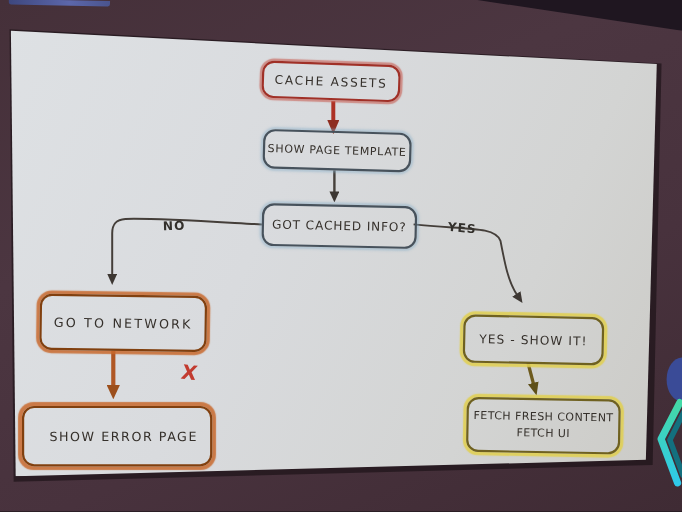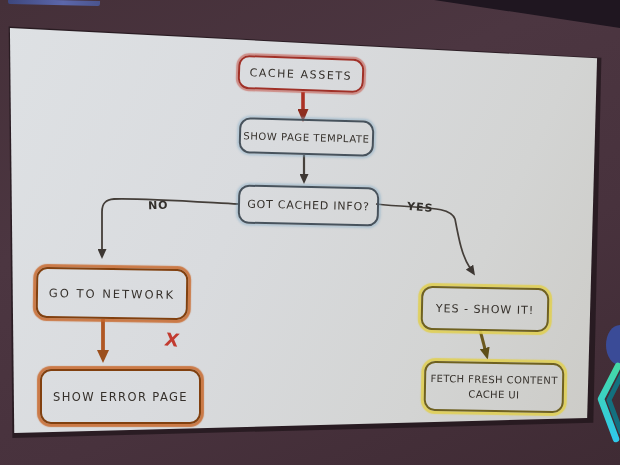--- a/index.html
+++ b/index.html
@@ -39,21 +39,21 @@
     color:#35302b;font-weight:500;white-space:nowrap;
   }
   .n-red{border:2px solid #a03027;box-shadow:0 0 1px 2px rgba(198,88,76,.6);}
   .n-blue{border:2px solid #47525c;box-shadow:0 0 2px 2px rgba(133,172,200,.45);}
   .n-orange{border:2.5px solid #81400f;box-shadow:0 0 1px 3px rgba(200,104,45,.85);}
   .n-yellow{border:2px solid #6f6120;box-shadow:0 0 1px 3px rgba(224,207,84,.9);}
   #node-cache-assets{left:238px;top:57px;width:122px;height:30px;transform:rotate(2deg);font-size:11px;letter-spacing:1.6px;}
   #node-show-page-template{left:239px;top:119px;width:131px;height:32px;transform:rotate(1.6deg);font-size:10px;letter-spacing:.6px;}
   #node-got-cached-info{left:238px;top:186px;width:137px;height:35px;transform:rotate(1.2deg);font-size:11px;letter-spacing:.8px;}
   #node-go-to-network{left:36px;top:268px;width:148px;height:47px;transform:rotate(.8deg);font-size:11.5px;letter-spacing:2px;}
-  #node-show-error-page{left:40px;top:369px;width:157px;height:51px;font-size:11.5px;letter-spacing:1.4px;}
+  #node-show-error-page{left:20px;top:369px;width:157px;height:51px;font-size:11.5px;letter-spacing:1.4px;padding-left:12px;}
   #node-yes-show-it{left:421px;top:287px;width:124px;height:40px;transform:rotate(1.2deg);font-size:11px;letter-spacing:1px;}
   #node-fetch-fresh{left:424px;top:362px;width:136px;height:46px;transform:rotate(1deg);
     font-size:10px;letter-spacing:.4px;flex-direction:column;line-height:1.55;}
   
   .edge-label{position:absolute;color:#33302c;font-size:11px;font-weight:700;letter-spacing:1px;}
   #label-no{left:148px;top:199px;transform:rotate(-2deg);}
   #label-yes{left:407px;top:201px;transform:rotate(5deg);}
   .anno-x{position:absolute;left:165px;top:329px;font-size:18px;font-weight:700;
     transform:rotate(6deg) skewX(-6deg);}
   .anno-text{position:absolute;left:192px;top:333px;color:#2f2a26;font-size:12.5px;
@@ -125,21 +125,21 @@
   <div class="node n-orange" id="node-show-error-page">
     <span>SHOW ERROR PAGE</span>
   </div>
 
   <div class="node n-yellow" id="node-yes-show-it">
     <span>YES - SHOW IT!</span>
   </div>
 
   <div class="node n-yellow" id="node-fetch-fresh">
     <span>FETCH FRESH CONTENT</span>
-    <span>CACHE UI</span>
+    <span>FETCH UI</span>
   </div>
 
   <div class="edge-label" id="label-no">NO</div>
   <div class="edge-label" id="label-yes">YES</div>
 
   <div class="anno-x" style="color: rgb(194, 59, 48);">X</div>
 
 </div>
 
 </body></html>

